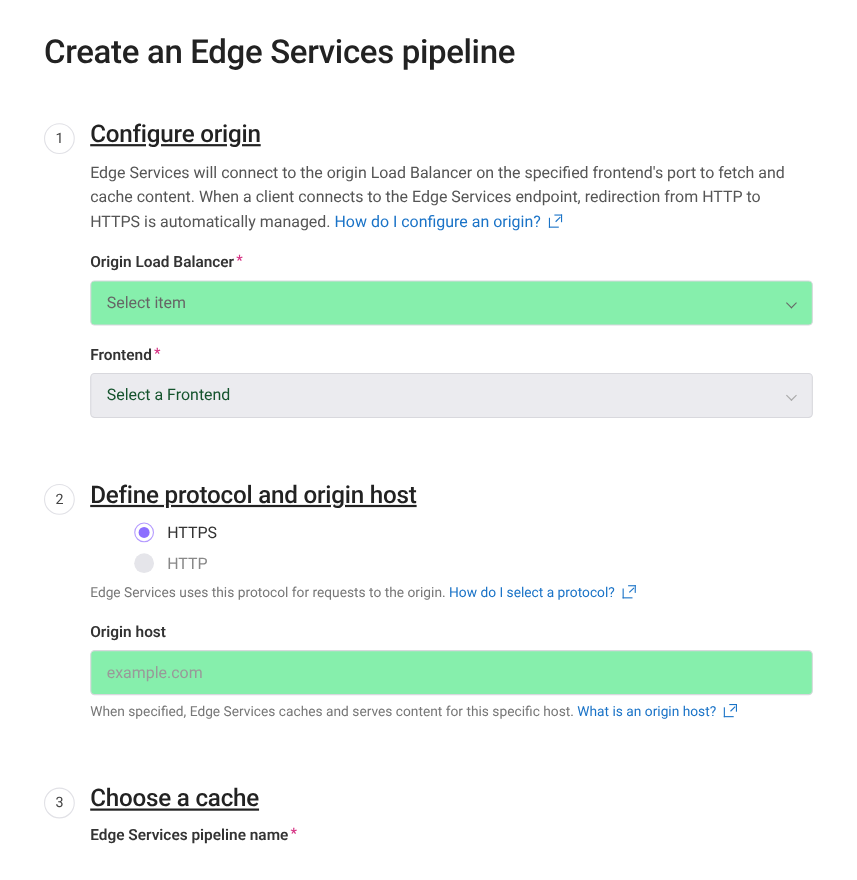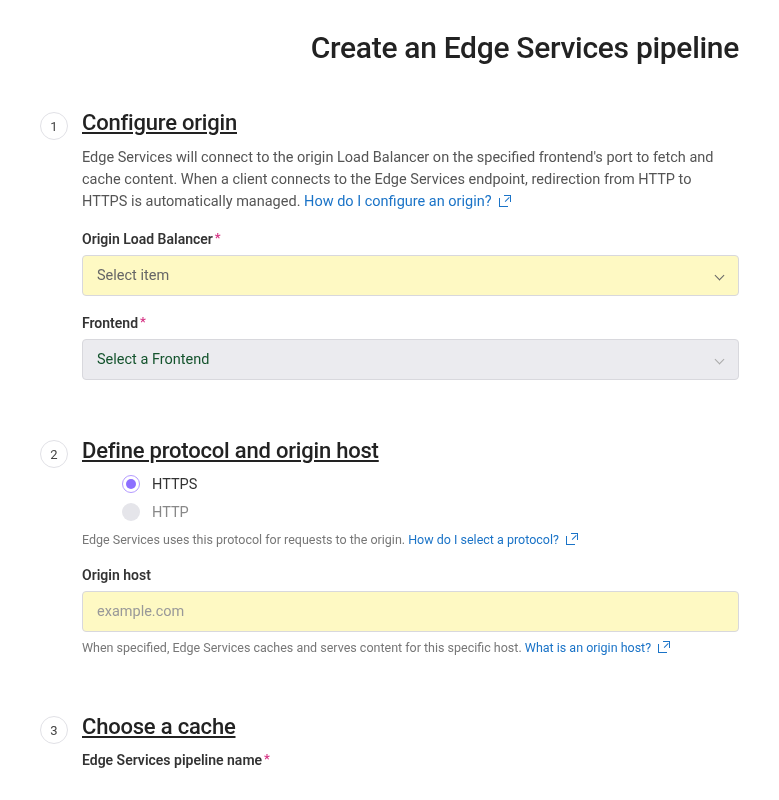--- a/index.html
+++ b/index.html
@@ -8,21 +8,21 @@
     padding: 0;
     font-family: -apple-system, BlinkMacSystemFont, "Segoe UI", Roboto, Helvetica, Arial, sans-serif;
     background: #ffffff;
     color: #222;
     width: 779px;
   }
   .page {
     padding: 20px 40px 40px 40px;
   }
   .page-title {
-    text-align: right;
+    text-align: left;
     font-size: 30px;
     font-weight: 500;
     color: #222;
     margin: 10px 0 45px 0;
     letter-spacing: -0.3px;
   }
   .step {
     display: flex;
     margin-bottom: 40px;
   }
@@ -116,21 +116,21 @@
     font-size: 13px;
     vertical-align: 2px;
   }
   .select-box, .input-box {
     width: 100%;
     border: 1px solid #d8d8dd;
     border-radius: 4px;
     padding: 11px 14px;
     font-size: 14.5px;
     color: #666;
-    background: #fef9c3;
+    background: #86efac;
     display: flex;
     align-items: center;
     justify-content: space-between;
   }
   .select-box.disabled {
     background: #ebebef;
     color: #14532d;
   }
   .input-box input {
     border: none;

